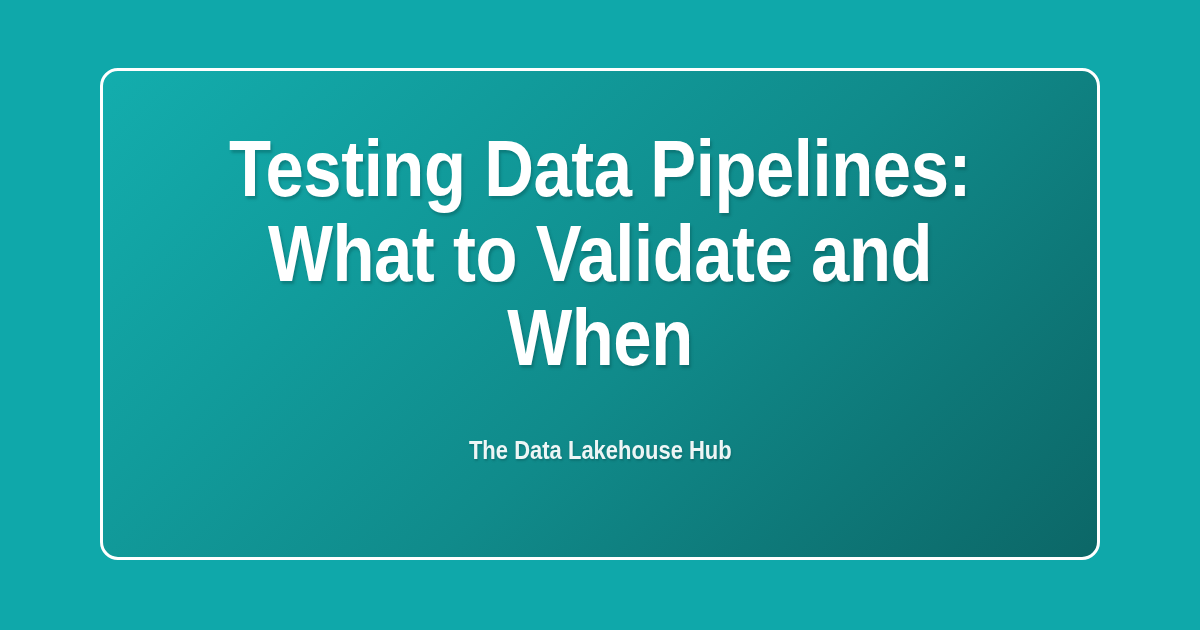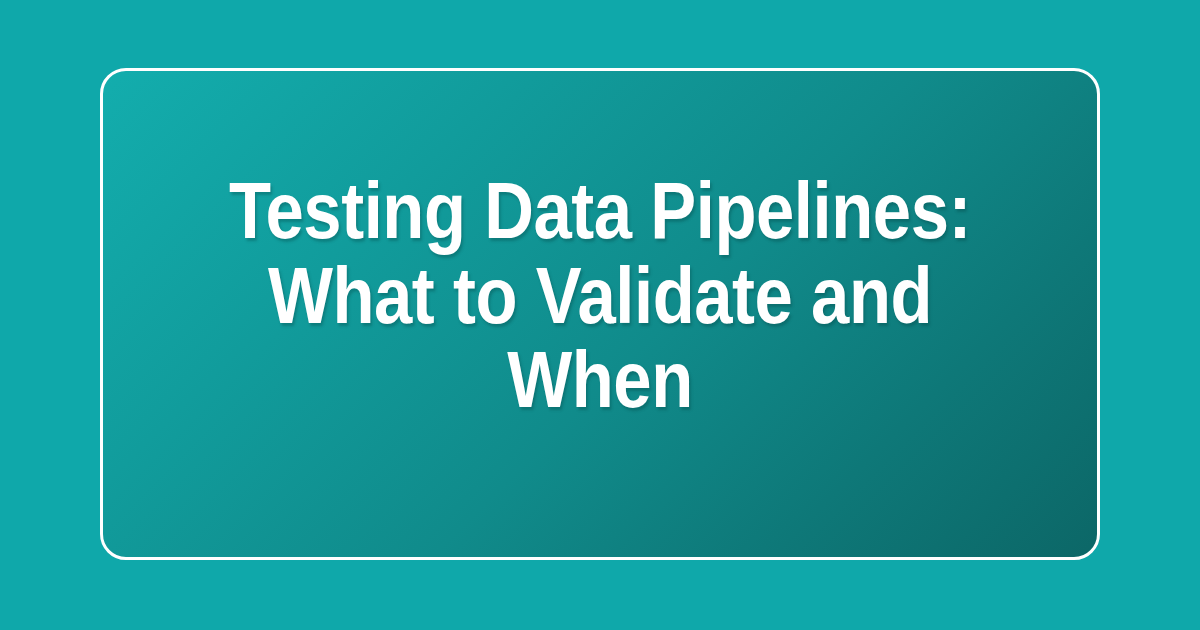--- a/index.html
+++ b/index.html
@@ -28,21 +28,21 @@
 
   
   .og-card {
     position: absolute;
     left: 100px;
     top: 68px;
     width: 1000px;
     height: 492px;
     box-sizing: border-box;
     border: 3px solid #FFFFFF;
-    border-radius: 26px;
+    border-radius: 18px;
     background: linear-gradient(135deg, #13ADAD 0%, #119C9C 28%, #108B8B 55%, #0E7878 78%, #0C6767 100%);
     display: flex;
     flex-direction: column;
     align-items: center;
     justify-content: center;
     overflow: hidden;
   }
 
   .og-card-inner {
     width: 100%;
@@ -98,18 +98,21 @@
 
   <div class="og-card">
 
     <div class="og-card-inner">
 
       <h1 class="og-title">
         <span class="og-title-line">Testing Data Pipelines:</span>
         <span class="og-title-line">What to Validate and When</span>
       </h1>
 
+      <p class="og-subtitle">
+        <span class="og-subtitle-inner">The Data Lakehouse Hub</span>
+      </p>
 
     </div>
 
   </div>
 
 </div>
 
 </body></html>

